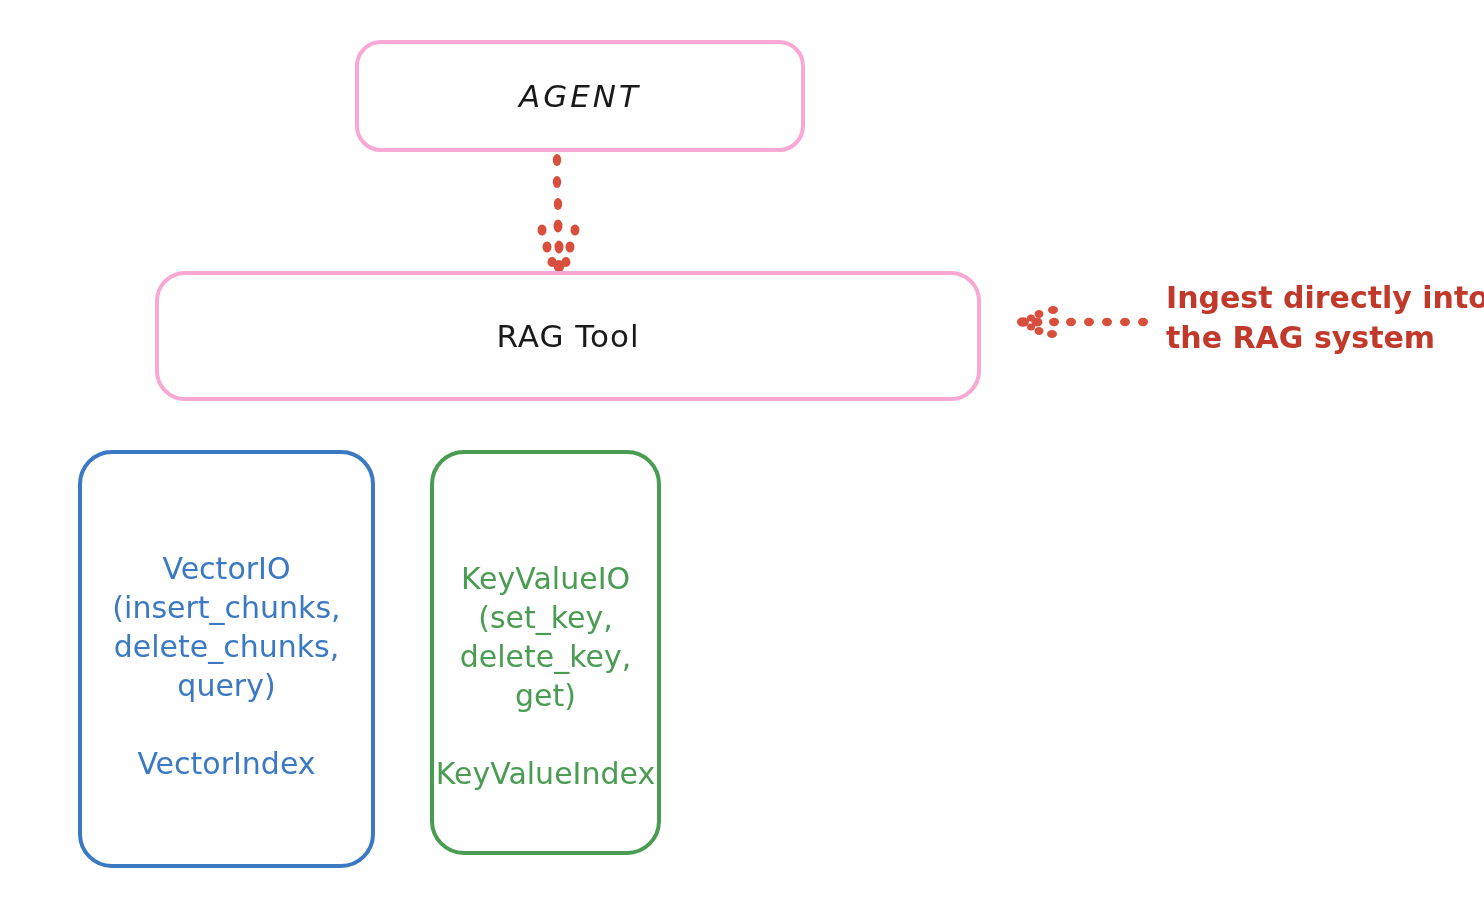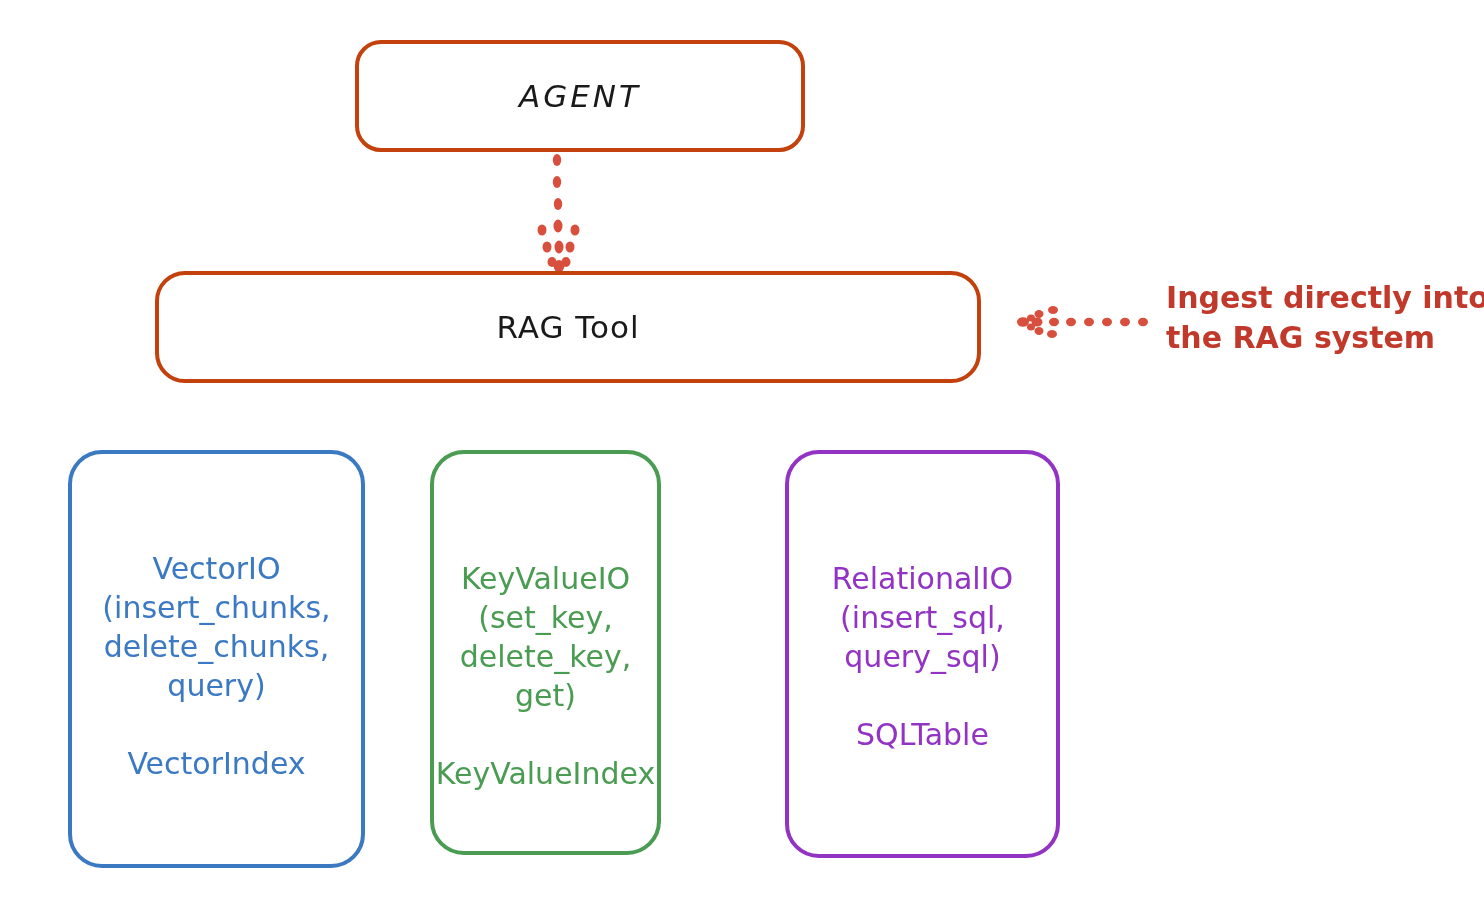--- a/index.html
+++ b/index.html
@@ -23,21 +23,21 @@
     box-sizing: border-box;
     background: #ffffff;
     display: flex;
     align-items: center;
     justify-content: center;
     text-align: center;
   }
 
   
   .node-black {
-    border: 4px solid #c2410c;
+    border: 4px solid #f9a8d4;
     border-radius: 26px;
   }
   .node-black .node-label {
     color: #1a1a1a;
     font-size: 31px;
     font-style: italic;
     letter-spacing: 2px;
     font-weight: 500;
   }
 
@@ -46,21 +46,21 @@
     top: 40px;
     width: 450px;
     height: 112px;
   }
   #agent-node .node-label { letter-spacing: 3px; }
 
   #ragtool-node {
     left: 155px;
     top: 271px;
     width: 826px;
-    height: 112px;
+    height: 130px;
     border-radius: 30px;
   }
   #ragtool-node .node-label {
     font-style: normal;
     letter-spacing: 1px;
   }
 
   
   .node-provider {
     border-width: 4px;
@@ -72,21 +72,21 @@
   }
   .provider-text {
     font-size: 30px;
     line-height: 39px;
     white-space: pre-line;
     font-weight: 500;
     padding: 0 6px;
   }
 
   #vectorio-node {
-    left: 68px;
+    left: 78px;
     top: 450px;
     width: 297px;
     height: 418px;
     border-color: #3b79c2;
   }
   #vectorio-node .provider-text { color: #3b79c2; padding-top: 85px; }
 
   #keyvalueio-node {
     left: 430px;
     top: 450px;
@@ -200,21 +200,14 @@
   </div>
 
   <div class="node node-provider" id="keyvalueio-node">
     <span class="provider-text">KeyValueIO
 (set_key,
 delete_key, get)
 
 KeyValueIndex</span>
   </div>
 
-  <div class="node node-provider" id="relationalio-node">
-    <span class="provider-text">RelationalIO
-(insert_sql,
-query_sql)
-
-SQLTable</span>
-  </div>
 
 </div>
 
 </body></html>

